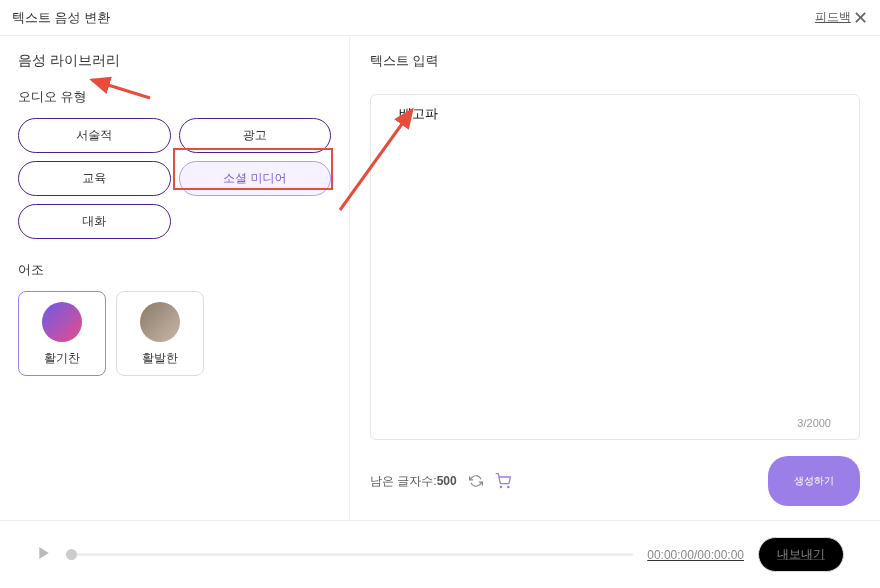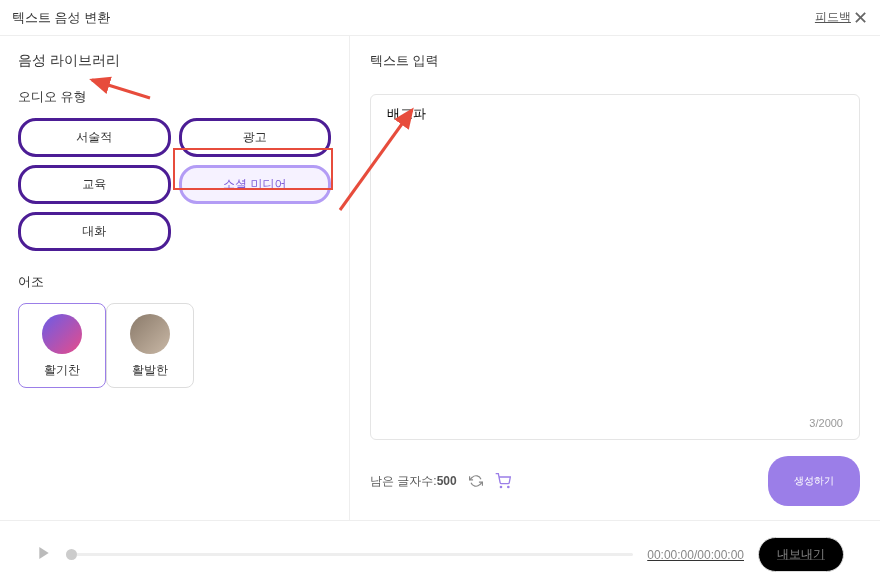--- a/index.html
+++ b/index.html
@@ -7,32 +7,32 @@
     .header { height: 36px; display: flex; align-items: center; justify-content: space-between; padding: 0 12px; border-bottom: 1px solid #eee; }
     .header-title { font-size: 13px; }
     .header-right { display: flex; align-items: center; gap: 2px; }
     .feedback-link { font-size: 12px; color: #555; text-decoration: underline; cursor: pointer; }
     .close-btn { font-size: 18px; cursor: pointer; color: #666; line-height: 1; }
     .main { display: flex; height: 484px; }
     .sidebar { width: 350px; padding: 16px 18px; border-right: 1px solid #eee; }
     .section-title { font-size: 14px; margin-bottom: 18px; }
     .subsection-title { font-size: 13px; margin-bottom: 12px; }
     .audio-type-grid { display: grid; grid-template-columns: 1fr 1fr; gap: 8px; margin-bottom: 22px; }
-    .pill-btn { border: 3px solid #4c1d95; border-radius: 18px; padding: 8px 0; text-align: center; font-size: 12px; cursor: pointer; background: #fff; }
+    .pill-btn { border: 1px solid #4c1d95; border-radius: 18px; padding: 8px 0; text-align: center; font-size: 12px; cursor: pointer; background: #fff; }
     .pill-btn.selected { border-color: #b39cf5; background: #f6f2ff; color: #7c5cd9; }
     .highlight-box { position: absolute; border: 2px solid #e74c3c; pointer-events: none; }
-    .tone-row { display: flex; }
+    .tone-row { display: flex; gap: 10px; }
     .tone-card { width: 88px; border: 1px solid #ddd; border-radius: 8px; padding: 10px 0 8px; display: flex; flex-direction: column; align-items: center; gap: 8px; cursor: pointer; }
     .tone-card.selected { border-color: #9b7ee8; }
     .avatar { width: 40px; height: 40px; border-radius: 50%; background: linear-gradient(135deg, #6b5ce7, #e74c8a); }
     .avatar.v2 { background: linear-gradient(135deg, #8a7a6a, #c9b8a6); }
     .avatar.v3 { background: linear-gradient(135deg, #4a5a4a, #7a8a7a); }
     .tone-label { font-size: 12px; }
     .content { flex: 1; padding: 16px 20px 14px; display: flex; flex-direction: column; }
-    .text-input-container { flex: 1; border: 1px solid #e5e5e5; border-radius: 6px; padding: 10px 16px; margin-top: 12px; position: relative; display: flex; flex-direction: column; }
+    .text-input-container { flex: 1; border: 1px solid #e5e5e5; border-radius: 6px; padding: 10px 28px; margin-top: 12px; position: relative; display: flex; flex-direction: column; }
     .text-input { flex: 1; border: none; resize: none; outline: none; font-size: 13px; font-family: inherit; }
     .char-count { align-self: flex-end; font-size: 11px; color: #999; }
     .action-row { display: flex; align-items: center; justify-content: space-between; margin-top: 16px; }
     .action-left { display: flex; align-items: center; gap: 12px; font-size: 12px; color: #555; }
     .icon-btn { cursor: pointer; color: #888; display: inline-flex; }
     .generate-btn { background: #9b7ee8; color: #fff; border: none; border-radius: 20px; padding: 18px 26px; font-size: 10px; cursor: pointer; }
     .footer { height: 68px; border-top: 1px solid #eee; display: flex; align-items: center; padding: 0 36px; gap: 14px; text-decoration: underline; }
     .play-btn { cursor: pointer; color: #bbb; }
     .progress-track { flex: 1; height: 3px; background: #eee; border-radius: 2px; position: relative; }
     .progress-knob { position: absolute; left: 0; top: -4px; width: 11px; height: 11px; border-radius: 50%; background: #ccc; }

